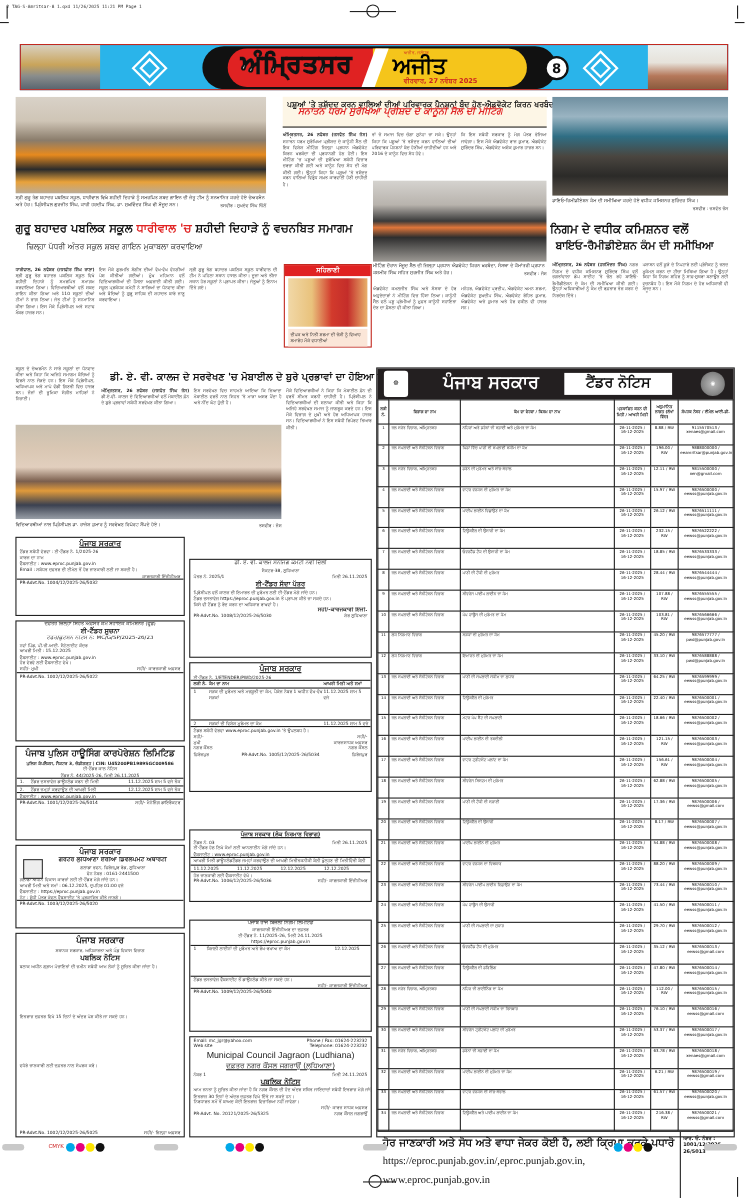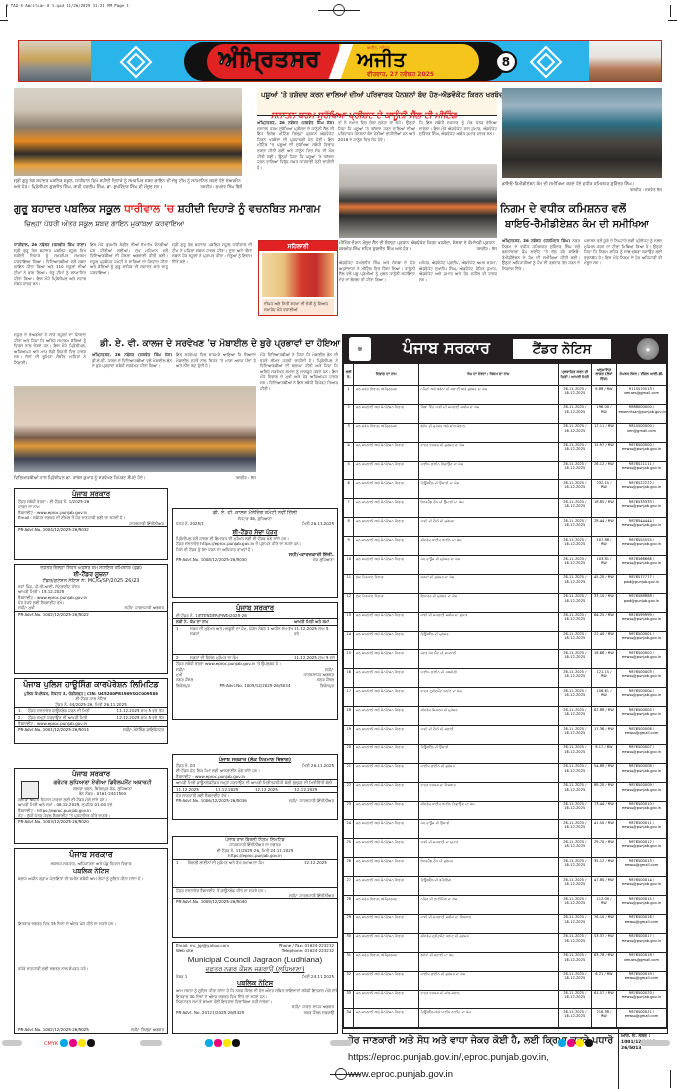--- a/index.html
+++ b/index.html
@@ -50,21 +50,21 @@
   .tender-notice { position: absolute; left: 170px; top: 4px; width: 98px; height: 20px; background: #fff; color: #111; font-size: 13px; font-weight: bold; text-align: center; line-height: 20px; }
   .tender-seal { position: absolute; right: 8px; top: 3px; width: 22px; height: 22px; border-radius: 50%; background: radial-gradient(circle,#bbb 0%,#888 60%,#555 100%); font-size: 5px; color: #fff; text-align: center; line-height: 22px; }
   table.tender { width: 100%; border-collapse: collapse; table-layout: fixed; }
   table.tender th, table.tender td { border: 1px solid #222; font-size: 3.6px; line-height: 4.3px; padding: 0.5px 1.5px; vertical-align: top; overflow: hidden; }
   table.tender th { font-weight: bold; text-align: center; height: 22px; vertical-align: middle; }
   table.tender td.c { text-align: center; }
   table.tender tr.row td { height: 18.9px; }
   .tender-foot { display: flex; border-top: 1px solid #222; height: 63px; }
   .tender-foot .main { flex: 1; padding: 3px 5px; border-right: 1px solid #222; }
   .tender-foot .main .ln1 { font-size: 9.5px; font-weight: bold; line-height: 16px; white-space: nowrap; }
-  .tender-foot .main .ln2 { font-family: Liberation Sans, sans-serif; font-size: 9.5px; line-height: 17px; color: #111; }
+  .tender-foot .main .ln2 { font-family: Liberation Serif, serif; font-size: 9.5px; line-height: 17px; color: #111; }
   .tender-foot .side { width: 48px; padding: 4px 2px; font-size: 4.5px; line-height: 6px; font-weight: bold; }
 
   .sahiliani { position: absolute; left: 258px; top: 240px; width: 80px; height: 76px; border: 1px solid #c2281e; background: #fff; }
   .sahiliani .hdr { background: #e02222; color: #fff; font-size: 6px; font-weight: bold; text-align: center; line-height: 10px; }
   .sahiliani .pic { position: absolute; left: 3px; top: 12px; width: 72px; height: 44px; background: linear-gradient(90deg,#f1d8a7 0%,#e9c27c 30%,#d23a2c 55%,#c42d2a 75%,#e8b06a 100%); }
   .sahiliani .cap { position: absolute; left: 3px; top: 58px; width: 72px; height: 16px; background: #fbe6d8; font-size: 4px; line-height: 5.5px; padding: 2px; }
 
   .color-bar { position: absolute; top: 1040px; height: 6px; border-radius: 3px; background: #c9c9c9; }
   .dot { position: absolute; top: 1039px; width: 8px; height: 8px; border-radius: 50%; }
 </style>
@@ -115,21 +115,21 @@
 <div class="headline" style="left:14px;top:202px;font-size:10.5px;">
   <span>ਗੁਰੂ ਬਹਾਦਰ ਪਬਲਿਕ ਸਕੂਲ </span><span style="color:#e02222">ਧਾਰੀਵਾਲ 'ਚ</span><span> ਸ਼ਹੀਦੀ ਦਿਹਾੜੇ ਨੂੰ ਵਚਨਬਿਤ ਸਮਾਗਮ</span>
 </div>
 <div class="headline" style="left:24px;top:220px;font-size:7px;font-weight:normal;">ਜ਼ਿਲ੍ਹਾ ਪੱਧਰੀ ਅੰਤਰ ਸਕੂਲ ਸ਼ਬਦ ਗਾਇਨ ਮੁਕਾਬਲਾ ਕਰਵਾਇਆ</div>
 <div class="body-col" style="left:14px;top:242px;width:72px;height:88px;"><b>ਧਾਰੀਵਾਲ, 26 ਨਵੰਬਰ (ਜਸਵੀਰ ਸਿੰਘ ਰਾਣਾ)</b> ਸ੍ਰੀ ਗੁਰੂ ਤੇਗ ਬਹਾਦਰ ਪਬਲਿਕ ਸਕੂਲ ਵਿਖੇ ਸ਼ਹੀਦੀ ਦਿਹਾੜੇ ਨੂੰ ਸਮਰਪਿਤ ਸਮਾਗਮ ਕਰਵਾਇਆ ਗਿਆ। ਵਿਦਿਆਰਥੀਆਂ ਵਲੋਂ ਸ਼ਬਦ ਗਾਇਨ ਕੀਤਾ ਗਿਆ ਅਤੇ 110 ਸਕੂਲਾਂ ਦੀਆਂ ਟੀਮਾਂ ਨੇ ਭਾਗ ਲਿਆ। ਜੇਤੂ ਟੀਮਾਂ ਨੂੰ ਸਨਮਾਨਿਤ ਕੀਤਾ ਗਿਆ। ਇਸ ਮੌਕੇ ਪ੍ਰਿੰਸੀਪਲ ਅਤੇ ਸਟਾਫ ਮੈਂਬਰ ਹਾਜ਼ਰ ਸਨ।</div>
 <div class="body-col" style="left:90px;top:242px;width:78px;height:88px;">ਇਸ ਮੌਕੇ ਗੁਰਮਤਿ ਸੰਗੀਤ ਦੀਆਂ ਵੱਖ-ਵੱਖ ਵੰਨਗੀਆਂ ਪੇਸ਼ ਕੀਤੀਆਂ ਗਈਆਂ। ਮੁੱਖ ਮਹਿਮਾਨ ਵਲੋਂ ਵਿਦਿਆਰਥੀਆਂ ਦੀ ਹੌਸਲਾ ਅਫ਼ਜ਼ਾਈ ਕੀਤੀ ਗਈ। ਸਕੂਲ ਪ੍ਰਬੰਧਕ ਕਮੇਟੀ ਨੇ ਸਾਰਿਆਂ ਦਾ ਧੰਨਵਾਦ ਕੀਤਾ ਅਤੇ ਬੱਚਿਆਂ ਨੂੰ ਗੁਰੂ ਸਾਹਿਬ ਦੀ ਸ਼ਹਾਦਤ ਬਾਰੇ ਜਾਣੂ ਕਰਵਾਇਆ।</div>
 <div class="body-col" style="left:172px;top:242px;width:80px;height:88px;">ਸ੍ਰੀ ਗੁਰੂ ਤੇਗ ਬਹਾਦਰ ਪਬਲਿਕ ਸਕੂਲ ਧਾਰੀਵਾਲ ਦੀ ਟੀਮ ਨੇ ਪਹਿਲਾ ਸਥਾਨ ਹਾਸਲ ਕੀਤਾ। ਦੂਜਾ ਅਤੇ ਤੀਜਾ ਸਥਾਨ ਹੋਰ ਸਕੂਲਾਂ ਨੇ ਪ੍ਰਾਪਤ ਕੀਤਾ। ਜੇਤੂਆਂ ਨੂੰ ਇਨਾਮ ਦਿੱਤੇ ਗਏ।</div>
 
 <div class="abs" style="left:257px;top:88px;width:240px;height:28px;background:#fdf6e6;border-bottom:1px solid #222;">
   <div class="headline" style="left:4px;top:3px;font-size:7px;">ਪਸ਼ੂਆਂ 'ਤੇ ਤਸ਼ੱਦਦ ਕਰਨ ਵਾਲਿਆਂ ਦੀਆਂ ਪਰਿਵਾਰਕ ਪੈਨਸ਼ਨਾਂ ਬੰਦ ਹੋਣ-ਐਡਵੋਕੇਟ ਕਿਰਨ ਖਰਬੰਦਾ</div>
-  <div class="headline" style="left:14px;top:22px;font-size:8.5px;color:#e02222;font-style:italic;">ਸਨਾਤਨ ਧਰਮ ਸੁਰੱਖਿਆ ਪ੍ਰੀਸ਼ਦ ਦੇ ਕਾਨੂੰਨੀ ਸੈੱਲ ਦੀ ਮੀਟਿੰਗ</div>
+  <div class="headline" style="left:14px;top:9px;font-size:8.5px;color:#e02222;font-style:italic;">ਸਨਾਤਨ ਧਰਮ ਸੁਰੱਖਿਆ ਪ੍ਰੀਸ਼ਦ ਦੇ ਕਾਨੂੰਨੀ ਸੈੱਲ ਦੀ ਮੀਟਿੰਗ</div>
 </div>
 <div class="body-col" style="left:257px;top:120px;width:77px;height:118px;"><b>ਅੰਮ੍ਰਿਤਸਰ, 26 ਨਵੰਬਰ (ਜਸਵੰਤ ਸਿੰਘ ਜੱਸ)</b> ਸਨਾਤਨ ਧਰਮ ਸੁਰੱਖਿਆ ਪ੍ਰੀਸ਼ਦ ਦੇ ਕਾਨੂੰਨੀ ਸੈੱਲ ਦੀ ਇਕ ਵਿਸ਼ੇਸ਼ ਮੀਟਿੰਗ ਜ਼ਿਲ੍ਹਾ ਪ੍ਰਧਾਨ ਐਡਵੋਕੇਟ ਕਿਰਨ ਖਰਬੰਦਾ ਦੀ ਪ੍ਰਧਾਨਗੀ ਹੇਠ ਹੋਈ। ਇਸ ਮੀਟਿੰਗ 'ਚ ਪਸ਼ੂਆਂ ਦੀ ਸੁਰੱਖਿਆ ਸਬੰਧੀ ਵਿਚਾਰ ਚਰਚਾ ਕੀਤੀ ਗਈ ਅਤੇ ਕਾਨੂੰਨ ਵਿਚ ਸੋਧ ਦੀ ਮੰਗ ਕੀਤੀ ਗਈ। ਉਨ੍ਹਾਂ ਕਿਹਾ ਕਿ ਪਸ਼ੂਆਂ 'ਤੇ ਤਸ਼ੱਦਦ ਕਰਨ ਵਾਲਿਆਂ ਵਿਰੁੱਧ ਸਖ਼ਤ ਕਾਰਵਾਈ ਹੋਣੀ ਚਾਹੀਦੀ ਹੈ।</div>
 <div class="body-col" style="left:338px;top:120px;width:77px;height:42px;">ਤਾਂ ਜੋ ਸਮਾਜ ਵਿਚ ਚੰਗਾ ਸੁਨੇਹਾ ਜਾ ਸਕੇ। ਉਨ੍ਹਾਂ ਕਿਹਾ ਕਿ ਪਸ਼ੂਆਂ 'ਤੇ ਤਸ਼ੱਦਦ ਕਰਨ ਵਾਲਿਆਂ ਦੀਆਂ ਪਰਿਵਾਰਕ ਪੈਨਸ਼ਨਾਂ ਬੰਦ ਹੋਣੀਆਂ ਚਾਹੀਦੀਆਂ ਹਨ ਅਤੇ 2016 ਦੇ ਕਾਨੂੰਨ ਵਿਚ ਸੋਧ ਹੋਵੇ।</div>
 <div class="body-col" style="left:419px;top:120px;width:78px;height:42px;">ਕਿ ਇਸ ਸਬੰਧੀ ਸਰਕਾਰ ਨੂੰ ਮੰਗ ਪੱਤਰ ਭੇਜਿਆ ਜਾਵੇਗਾ। ਇਸ ਮੌਕੇ ਐਡਵੋਕੇਟ ਰਾਜ ਕੁਮਾਰ, ਐਡਵੋਕੇਟ ਸੁਰਿੰਦਰ ਸਿੰਘ, ਐਡਵੋਕੇਟ ਅਸ਼ੋਕ ਕੁਮਾਰ ਹਾਜ਼ਰ ਸਨ।</div>
 <div class="photo" style="left:339px;top:164px;width:158px;height:74px;">
   <div class="bg" style="background:linear-gradient(180deg,#d5d3cf 0%,#b8b3ad 30%,#3a3a3a 50%,#e0763a 58%,#2e2e2e 70%,#9d9a95 100%);"></div>
 </div>
 <div class="caption" style="left:339px;top:240px;width:158px;">
   <span>ਮੀਟਿੰਗ ਦੌਰਾਨ ਮੌਜੂਦ ਸੈੱਲ ਦੀ ਜ਼ਿਲ੍ਹਾ ਪ੍ਰਧਾਨ ਐਡਵੋਕੇਟ ਕਿਰਨ ਖਰਬੰਦਾ, ਸੰਸਥਾ ਦੇ ਕੌਮਾਂਤਰੀ ਪ੍ਰਧਾਨ ਕਸ਼ਮੀਰ ਸਿੰਘ ਸਹਿਤ ਸੁਰਜੀਤ ਸਿੰਘ ਅਤੇ ਹੋਰ।</span>
   <span class="credit">ਤਸਵੀਰ : ਜੱਸ</span>
@@ -190,21 +190,21 @@
   <div class="bline">ਹੋਰ ਵੇਰਵੇ ਲਈ ਵੈੱਬਸਾਈਟ ਵੇਖੋ।</div>
   <div class="bline" style="display:flex;justify-content:space-between;">
       <span>ਸਹੀ/- ਮੁਖੀ</span>
       <span>ਸਹੀ/- ਕਾਰਜਕਾਰੀ ਅਫ਼ਸਰ</span>
     </div>
   <div class="bfoot">
       <span>PR-Advt.No. 1002/12/2025-26/5022</span>
     </div>
 </div>
 
-<div class="box" style="left:14px;top:678px;width:154px;height:66px;">
+<div class="box" style="left:14px;top:678px;width:154px;height:86px;">
   <div class="btitle" style="font-size:8px;line-height:12px">ਪੰਜਾਬ ਪੁਲਿਸ ਹਾਊਸਿੰਗ ਕਾਰਪੋਰੇਸ਼ਨ ਲਿਮਿਟਿਡ</div>
   <div class="bline center" style="font-weight:bold">ਪੁਲਿਸ ਕੰਪਲੈਕਸ, ਸੈਕਟਰ 3, ਚੰਡੀਗੜ੍ਹ | CIN: U45200PB1989SGC009586</div>
   <div class="bline center">ਈ-ਟੈਂਡਰ ਕਾਲ ਨੋਟਿਸ</div>
   <div class="bline center">ਟੈਂਡਰ ਨੰ. 44/2025-26, ਮਿਤੀ 26.11.2025</div>
   <div class="bline" style="display:flex;border-top:1px solid #222;">
       <span style="width:10px">1.</span>
       <span style="flex:1">ਟੈਂਡਰ ਦਸਤਾਵੇਜ਼ ਡਾਊਨਲੋਡ ਕਰਨ ਦੀ ਮਿਤੀ</span>
       <span>11.12.2025 ਸ਼ਾਮ 5 ਵਜੇ ਤੱਕ</span>
     </div>
   <div class="bline" style="display:flex;border-top:1px solid #222;border-bottom:1px solid #222;">

